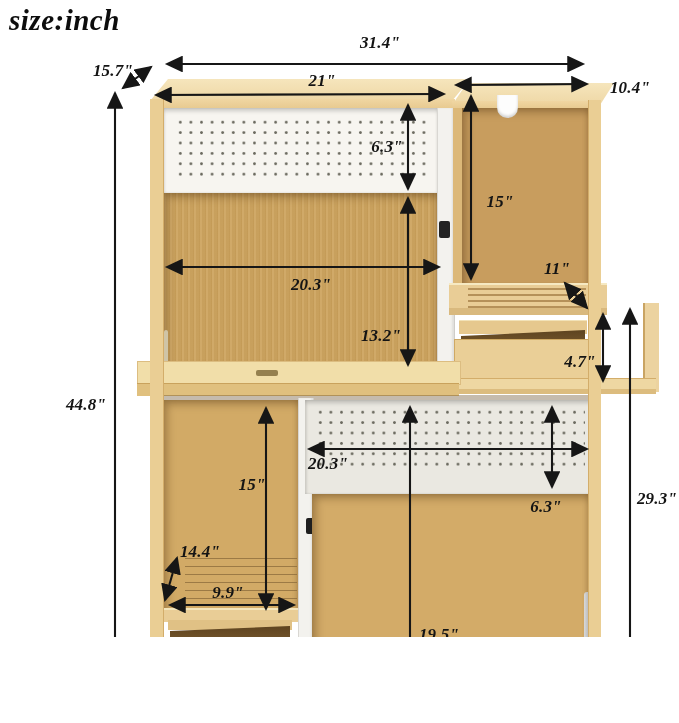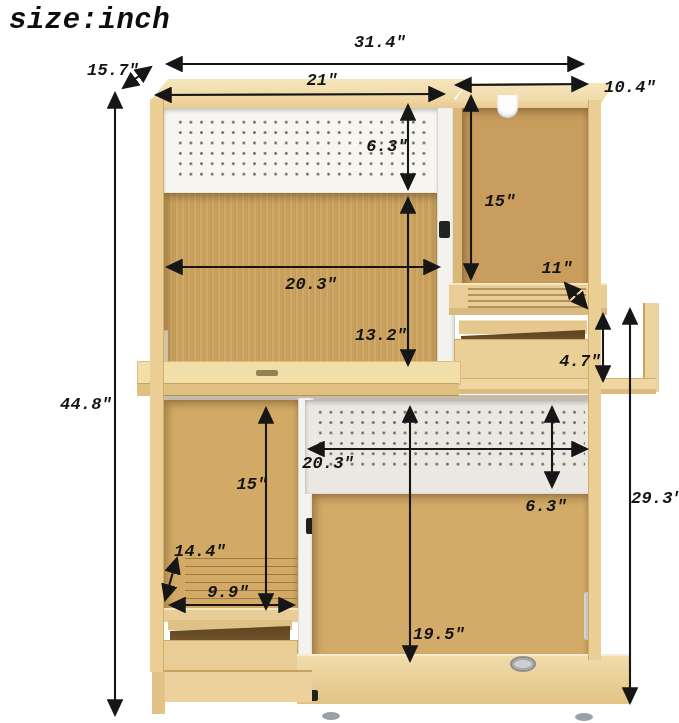--- a/index.html
+++ b/index.html
@@ -1,18 +1,18 @@
 <!DOCTYPE html>
 <html><head>
 <meta charset="utf-8">
 <style>
   html,body{margin:0;padding:0;background:#fff;}
   #stage{
-    position:relative;width:679px;height:723px;background:#fff;overflow:hidden;
-    font-family:Liberation Mono, monospace;color:#161616;
+    position:relative;width:679px;height:637px;background:#fff;overflow:hidden;
+    font-family:Liberation Serif, serif;color:#161616;
   }
   .abs{position:absolute;}
   
   .wood-frame{background:linear-gradient(180deg,#f0d6a2,#e7c98f);}
   .wood-top{background:linear-gradient(180deg,#f6e6bd,#eed7a5);}
   .wood-back{background:#cda45f;}
   .grain-v{background-image:repeating-linear-gradient(90deg,rgba(120,80,20,.10) 0 1px,rgba(255,255,255,.06) 1px 3px,rgba(0,0,0,.025) 3px 6px);}
   .grain-h{background-image:repeating-linear-gradient(0deg,rgba(120,80,20,.08) 0 1px,rgba(255,255,255,.06) 1px 3px,rgba(0,0,0,.02) 3px 7px);}
   .inset-deep{box-shadow:inset 4px 4px 9px rgba(60,35,5,.35), inset -2px 0 4px rgba(60,35,5,.15);}
   .pegboard{background:#f7f5f0;box-shadow:inset 0 3px 4px rgba(0,0,0,.18), inset -2px 0 3px rgba(0,0,0,.08), inset 2px 0 2px rgba(0,0,0,.05);}

